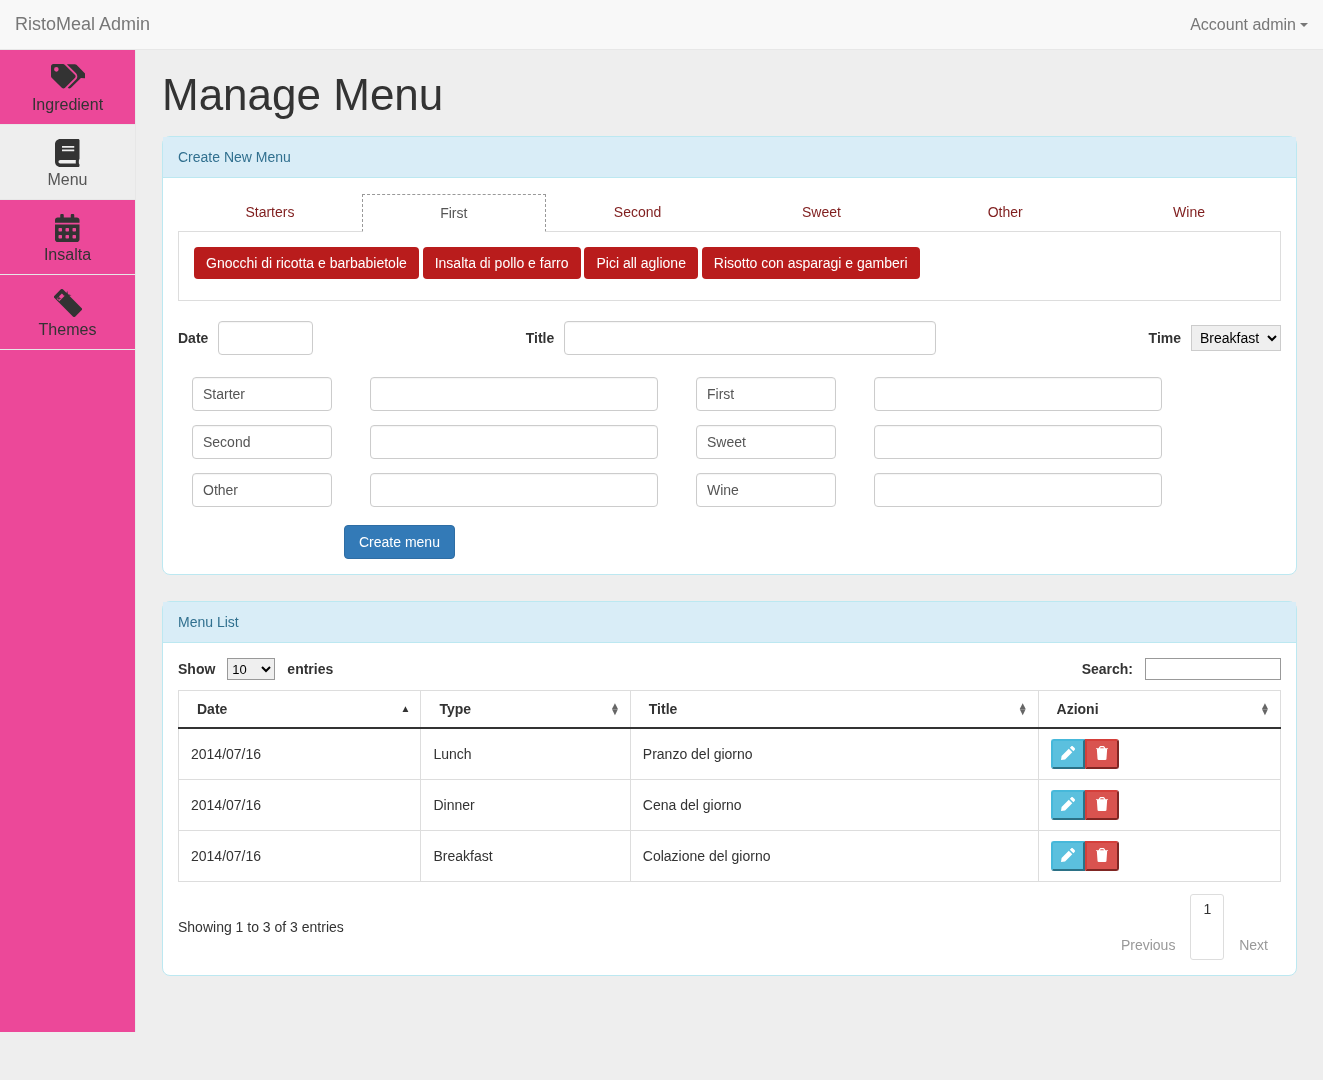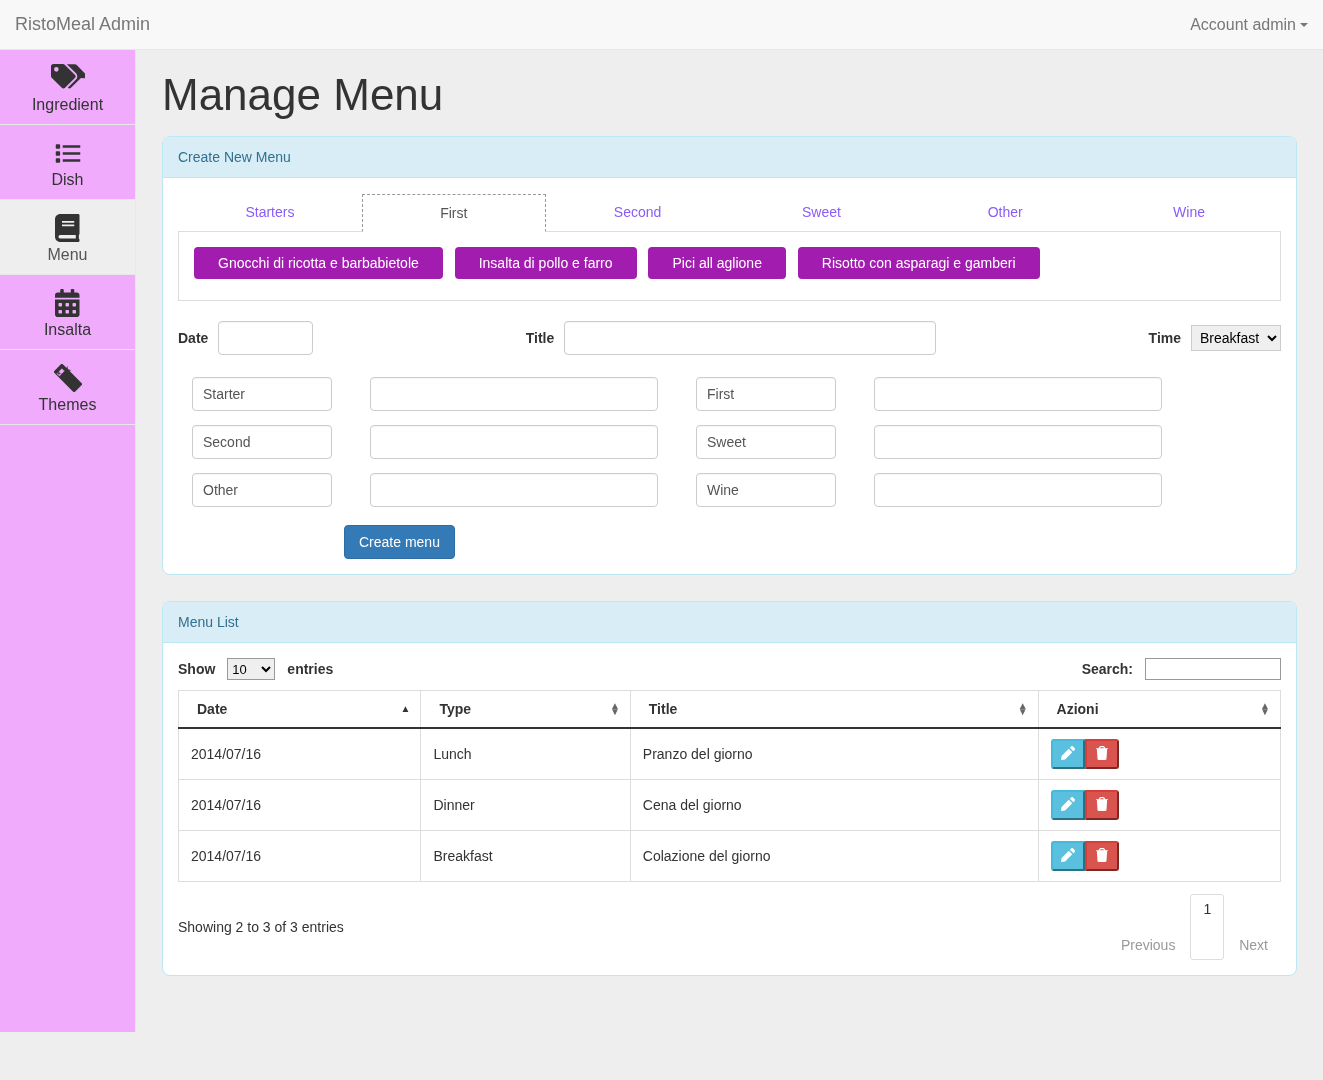--- a/index.html
+++ b/index.html
@@ -6,43 +6,43 @@
 body { font-family: "Helvetica Neue", Helvetica, Arial, sans-serif; font-size: 14px; color: #333; background: #eee; }
 
 
 .navbar { background: #f8f8f8; border-bottom: 1px solid #e7e7e7; height: 50px; display: flex; align-items: center; justify-content: space-between; padding: 0 15px; }
 .navbar-brand { font-size: 18px; color: #777; text-decoration: none; }
 .navbar-right { color: #777; font-size: 16px; display: flex; align-items: center; cursor: pointer; }
 .navbar-right .caret { margin-left: 4px; }
 
 
 .wrapper { display: flex; }
-.sidebar { width: 136px; background: #f0abfc; border-right: 1px solid #e7e7e7; }
+.sidebar { width: 136px; background: #ec4899; border-right: 1px solid #e7e7e7; }
 .sidebar-item { display: flex; flex-direction: column; align-items: center; padding: 14px 6px 10px; border-bottom: 1px solid #e7e7e7; color: #777; cursor: pointer; }
 .sidebar-item .sidebar-icon { width: 34px; height: 28px; color: #333; display: flex; align-items: center; justify-content: center; }
 .sidebar-item .sidebar-icon svg { max-width: 34px; max-height: 28px; }
 .sidebar-label { font-size: 16px; color: #333; margin-top: 4px; }
 .sidebar-item.active { background: #eeeeee; }
 .sidebar-item.active .sidebar-label { color: #555; }
 
 .main { flex: 1; padding: 20px 26px 30px; }
 .page-title { font-size: 44px; font-weight: 500; color: #333; margin-bottom: 16px; }
 
 
 .panel { background: #fff; border: 1px solid #bce8f1; border-radius: 8px; margin-bottom: 26px; }
 .panel-heading { background: #d9edf7; color: #31708f; padding: 12px 15px; font-size: 14px; border-bottom: 1px solid #bce8f1; }
 .panel-body { padding: 15px; }
 
 
 .tabs { display: flex; border-bottom: 1px solid #ddd; margin-bottom: 0; }
-.tab { flex: 1; text-align: center; padding: 10px 0; color: #8b5cf6; cursor: pointer; border: 1px solid transparent; border-bottom: none; }
+.tab { flex: 1; text-align: center; padding: 10px 0; color: #7f1d1d; cursor: pointer; border: 1px solid transparent; border-bottom: none; }
 .tab.active { border: 1px dashed #999; border-bottom-color: #fff; background: #fff; color: #555; position: relative; top: 1px; }
 
 .tab-pane { border: 1px solid #ddd; border-top: none; padding: 15px; margin-bottom: 20px; }
-.dish-chip { display: inline-block; background: #a21caf; color: #fff; padding: 8px 24px; border-radius: 4px; margin-right: 8px; margin-bottom: 6px; font-size: 14px; cursor: pointer; }
+.dish-chip { display: inline-block; background: #b91c1c; color: #fff; padding: 8px 12px; border-radius: 4px; margin-right: 0; margin-bottom: 6px; font-size: 14px; cursor: pointer; }
 .form-row-top { display: flex; align-items: center; margin-bottom: 22px; }
 .form-label { font-weight: 700; font-size: 14px; margin-right: 10px; }
 .form-control { border: 1px solid #ccc; border-radius: 4px; height: 34px; padding: 6px 10px; font-size: 14px; color: #555; background: #fff; box-shadow: inset 0 1px 1px rgba(0,0,0,.04); }
 .date-input { width: 95px; }
 .title-input { width: 372px; }
 .select-control { border: 1px solid #ccc; background: #efefef; height: 26px; font-size: 14px; padding: 1px 4px; }
 .time-select { width: 90px; }
 .gap-spacer { flex: 1; }
 
 .course-grid { display: grid; grid-template-columns: 140px 288px 140px 288px; gap: 14px 38px; margin-left: 14px; margin-bottom: 18px; }
@@ -95,28 +95,20 @@
 <div class="wrapper">
 
   <div class="sidebar">
     <div class="sidebar-item">
       <span class="sidebar-icon">
         <svg viewBox="0 0 640 512" fill="currentColor">
             <path d="M497.9 225.9L286.1 14.1A48 48 0 0 0 252.1 0H48C21.5 0 0 21.5 0 48v204.1a48 48 0 0 0 14.1 34L225.9 497.9a48 48 0 0 0 67.9 0L497.9 293.8a48 48 0 0 0 0-67.9zM112 160a48 48 0 1 1 0-96 48 48 0 0 1 0 96zm513.9 133.8L417.9 497.9a48 48 0 0 1-67.9 0l-.4-.4 174.1-174.1a90 90 0 0 0 0-127.3L331.4 3.7c3.5-.4 7-.7 10.6-.7h156.1a48 48 0 0 1 34 14.1l211.8 211.8a48 48 0 0 1 0 67.9z" transform="scale(0.9)"></path>
           </svg>
       </span>
       <span class="sidebar-label">Ingredient</span>
-    </div>
-    <div class="sidebar-item">
-      <span class="sidebar-icon">
-        <svg viewBox="0 0 512 512" fill="currentColor">
-            <path d="M96 96H48a16 16 0 0 0-16 16v48a16 16 0 0 0 16 16h48a16 16 0 0 0 16-16v-48a16 16 0 0 0-16-16zm0 128H48a16 16 0 0 0-16 16v48a16 16 0 0 0 16 16h48a16 16 0 0 0 16-16v-48a16 16 0 0 0-16-16zm0 128H48a16 16 0 0 0-16 16v48a16 16 0 0 0 16 16h48a16 16 0 0 0 16-16v-48a16 16 0 0 0-16-16zM480 112H160v48h320zm0 128H160v48h320zm0 128H160v48h320z"></path>
-          </svg>
-      </span>
-      <span class="sidebar-label">Dish</span>
     </div>
     <div class="sidebar-item active">
       <span class="sidebar-icon">
         <svg viewBox="0 0 448 512" fill="currentColor">
             <path d="M448 360V24c0-13.3-10.7-24-24-24H96C43 0 0 43 0 96v320c0 53 43 96 96 96h328c13.3 0 24-10.7 24-24v-16c0-7.5-3.5-14.3-8.9-18.7-4.2-15.4-4.2-59.3 0-74.7 5.4-4.3 8.9-11.1 8.9-18.6zM128 134c0-3.3 2.7-6 6-6h212c3.3 0 6 2.7 6 6v20c0 3.3-2.7 6-6 6H134c-3.3 0-6-2.7-6-6zm0 64c0-3.3 2.7-6 6-6h212c3.3 0 6 2.7 6 6v20c0 3.3-2.7 6-6 6H134c-3.3 0-6-2.7-6-6zm253.4 250H96c-17.7 0-32-14.3-32-32 0-17.6 14.4-32 32-32h285.4c-1.9 17.1-1.9 46.9 0 64z"></path>
           </svg>
       </span>
       <span class="sidebar-label">Menu</span>
     </div>
     <div class="sidebar-item">
@@ -300,21 +292,21 @@
                           <path d="M432 80h-82.4l-34-56.7A48 48 0 0 0 274.4 0H173.6a48 48 0 0 0-41.2 23.3L98.4 80H16a16 16 0 0 0 0 32h18.9l24.8 347.6A48 48 0 0 0 107.6 512h232.8a48 48 0 0 0 47.9-52.4L413.1 112H432a16 16 0 0 0 0-32zM173.6 48h100.8l19.2 32H154.4z"></path>
                         </svg></span>
                     </button>
                   </div>
                 </td>
               </tr>
             </tbody>
         </table>
 
         <div class="dt-footer">
-          <div class="dt-info">Showing 2 to 3 of 3 entries</div>
+          <div class="dt-info">Showing 1 to 3 of 3 entries</div>
           <div class="pagination">
             <span class="page-link disabled">Previous</span>
             <span class="page-link active">1</span>
             <span class="page-link disabled">Next</span>
           </div>
         </div>
 
       </div>
     </div>
 

